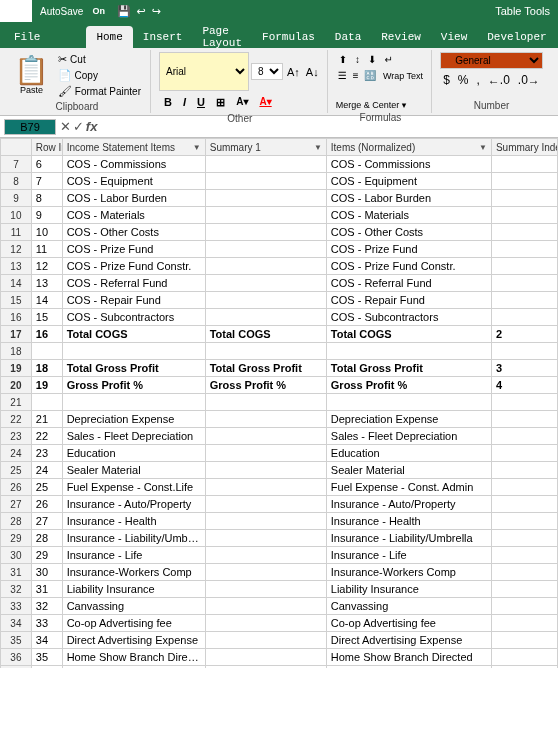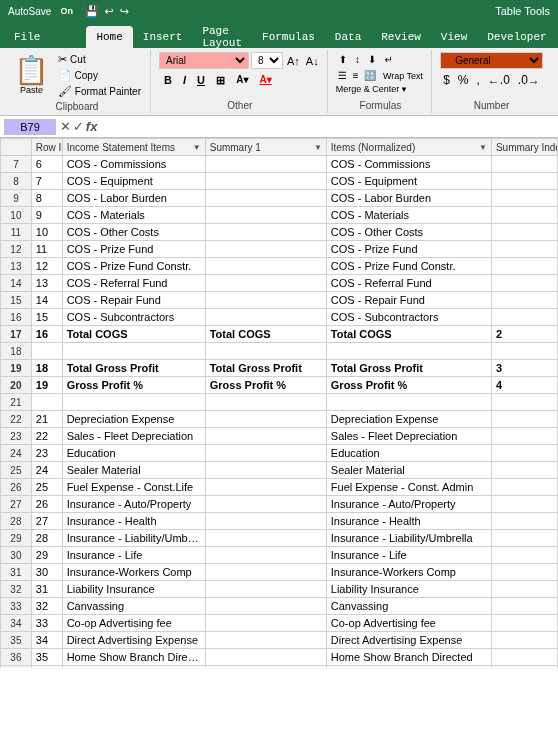--- a/index.html
+++ b/index.html
@@ -8,20 +8,21 @@
     
     .title-bar {
       background: #217346;
       color: white;
       height: 22px;
       display: flex;
       align-items: center;
       justify-content: space-between;
       padding: 1px 8px;
       font-size: 11px;
+      margin-left: 32px;
     }
     .title-bar-left { display: flex; align-items: center; gap: 6px; }
 
     
     .ribbon-tabs {
       background: #217346;
       display: flex;
       align-items: flex-end;
       padding: 0 0 0 4px;
       height: 26px;
@@ -75,21 +76,21 @@
       flex: 1;
     }
 
     .clipboard-group { min-width: 70px; }
 
     .clipboard-sub { display: flex; flex-direction: column; gap: 1px; }
     .clipboard-sub-btn { display: flex; align-items: center; gap: 3px; font-size: 10px; cursor: pointer; padding: 1px 3px; border-radius: 2px; }
 
     .font-group { min-width: 130px; }
     .font-row { display: flex; align-items: center; gap: 2px; width: 100%; }
-    .font-select { font-size: 10px; border: 1px solid #ccc; padding: 1px 2px; width: 90px; background: #fca5a5; }
+    .font-select { font-size: 10px; border: 1px solid #ccc; padding: 12px 2px; width: 90px; background: #fef9c3; }
     .font-size-select { font-size: 10px; border: 1px solid #ccc; padding: 1px 2px; width: 32px; background: white; }
     .font-btns { display: flex; gap: 1px; }
     .font-btn { font-size: 11px; font-weight: bold; cursor: pointer; padding: 1px 4px; border: 1px solid transparent; border-radius: 2px; }
 
     .align-group { min-width: 100px; }
     .number-group { min-width: 80px; }
 
     
     .formula-bar {
       display: flex;
@@ -99,21 +100,21 @@
       background: white;
       padding: 0 4px;
       gap: 4px;
     }
     .cell-ref {
       width: 52px;
       border: 1px solid #c0c0c0;
       font-size: 11px;
       text-align: center;
       padding: 1px 2px;
-      background: #c4b5fd;
+      background: #0f766e;
     }
     .formula-icons { display: flex; gap: 2px; color: #555; font-size: 13px; cursor: pointer; }
     .formula-input { flex: 1; border: none; outline: none; font-size: 11px; padding: 1px 4px; }
 
     
     .spreadsheet { overflow: auto; background: white; }
     table {
       border-collapse: collapse;
       font-size: 11px;
       table-layout: fixed;
@@ -265,21 +266,21 @@
         <span style="font-size:10px;padding:1px 2px;cursor:pointer;border:1px solid transparent;">⬇</span>
         <span style="font-size:10px;padding:1px 2px;cursor:pointer;border:1px solid transparent;">↵</span>
       </div>
       <div style="display:flex;gap:2px;align-items:center;">
         <span style="font-size:10px;padding:1px 2px;cursor:pointer;">☰</span>
         <span style="font-size:10px;padding:1px 2px;cursor:pointer;">≡</span>
         <span style="font-size:10px;padding:1px 2px;cursor:pointer;">🔠</span>
         <span style="font-size:9px;padding:1px 2px;cursor:pointer;white-space:nowrap;">Wrap Text</span>
       </div>
       <div style="font-size:9px;display:flex;align-items:center;gap:2px;">
-        <span style="cursor:pointer;">Merge &amp; Center ▾</span>
+        <span style="cursor:pointer;margin-top:16px;">Merge &amp; Center ▾</span>
       </div>
     </div>
     <div class="ribbon-group-label">Formulas</div>
   </div>
 
   <div class="ribbon-group number-group">
     <div style="display:flex;flex-direction:column;gap:3px;align-items:flex-start;width:100%;">
       <select style="font-size:10px;border:1px solid #ccc;padding:1px 10px;width:100%;background:#c2410c;">
         <option>General</option>
       </select>

